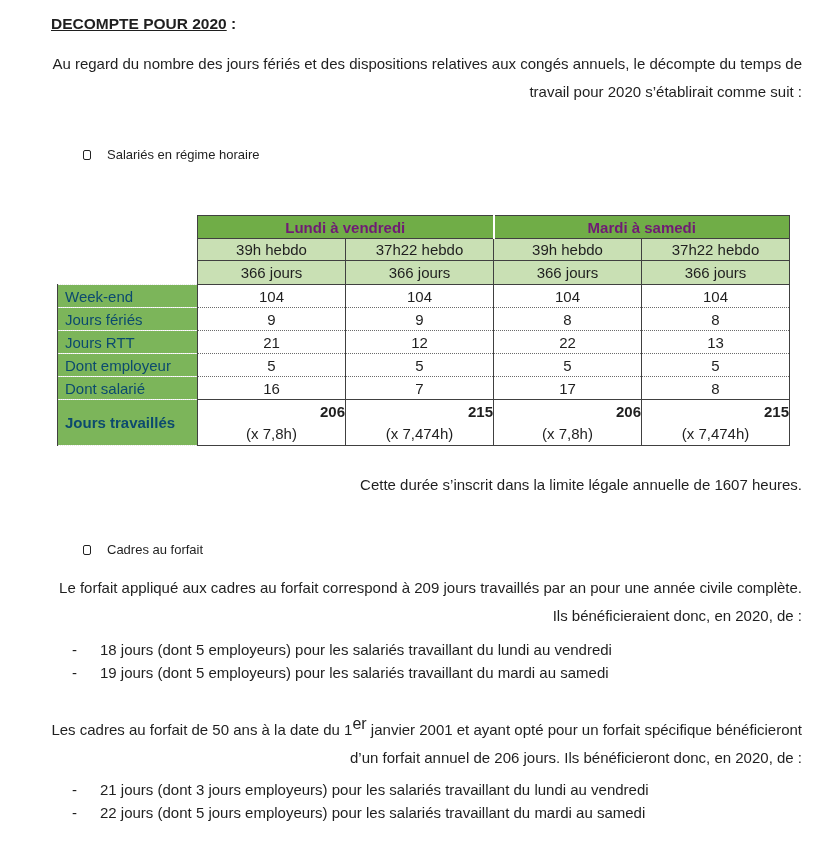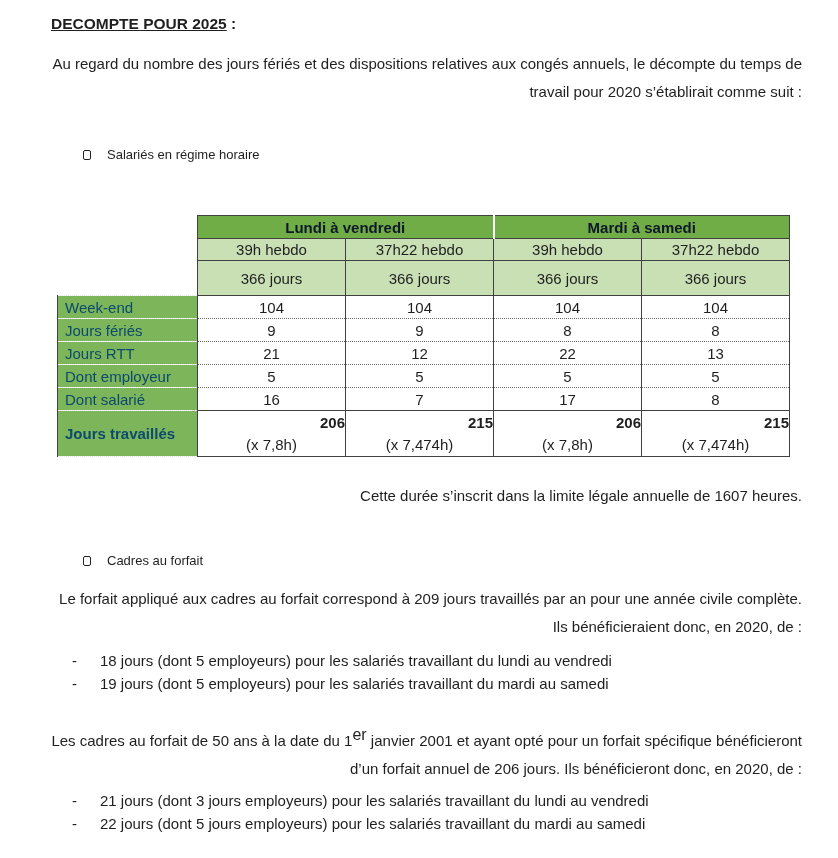--- a/index.html
+++ b/index.html
@@ -29,30 +29,30 @@
 
   table.work-table {
     border-collapse: collapse; margin-left: 6px;
     font-size: 15px; table-layout: fixed;
   }
   .work-table col.c-label { width: 140px; }
   .work-table col.c-data { width: 148px; }
   .work-table td, .work-table th { border: 1px solid #404040; overflow: hidden; }
   .work-table .blank { border: none; background: #ffffff; }
   .work-table th.group-hdr {
-    background: var(--header-green, #70AD47); color: #0f172a;
+    background: var(--header-green, #70AD47); color: #701a75;
     font-weight: bold; text-align: center; height: 23px;
   }
   .work-table th.group-hdr + th.group-hdr { border-left: 2px solid #ffffff; }
   .work-table td.sub-hdr {
     background: var(--light-green, #C9E0B4); text-align: center;
     height: 22px; border-top: 1px dotted #6b6b6b; border-bottom: 1px dotted #6b6b6b;
   }
   .work-table td.year-hdr {
-    background: var(--light-green, #C9E0B4); text-align: center; height: 35px;
+    background: var(--light-green, #C9E0B4); text-align: center; height: 24px;
   }
   .work-table td.row-label {
     background: var(--label-green, #7CB55A); color: #0c4a6e;
     padding-left: 7px; height: 23px; text-align: left;
     border-top: 1px dotted #e8e8e8; border-bottom: 1px dotted #e8e8e8;
   }
   .work-table td.value { text-align: center; background: #ffffff; height: 23px;
     border-top: 1px dotted #6b6b6b; border-bottom: 1px dotted #6b6b6b; }
   .work-table tr.total-row td { height: 46px; }
   .work-table td.row-label.total-label { font-weight: bold; }
@@ -69,21 +69,21 @@
   .forfait-p2 { margin-top: 32px; }
   .forfait-p2 sup { font-size: 16px; vertical-align: super; line-height: 0; }
   .list-2 { margin-top: 6px; }
 </style>
 </head>
 <body>
 
 <div class="page">
 
   <div class="doc-title">
-    <span class="underlined">DECOMPTE POUR 2025</span><span> :</span>
+    <span class="underlined">DECOMPTE POUR 2020</span><span> :</span>
   </div>
 
   <p class="para intro">Au regard du nombre des jours fériés et des dispositions relatives aux congés annuels, le décompte du temps de travail pour 2020 s’établirait comme suit :</p>
 
   <div class="bullet-line bullet-1">
     <span class="square-bullet"></span>
     <span class="bullet-label">Salariés en régime horaire</span>
   </div>
 
   <table class="work-table">

